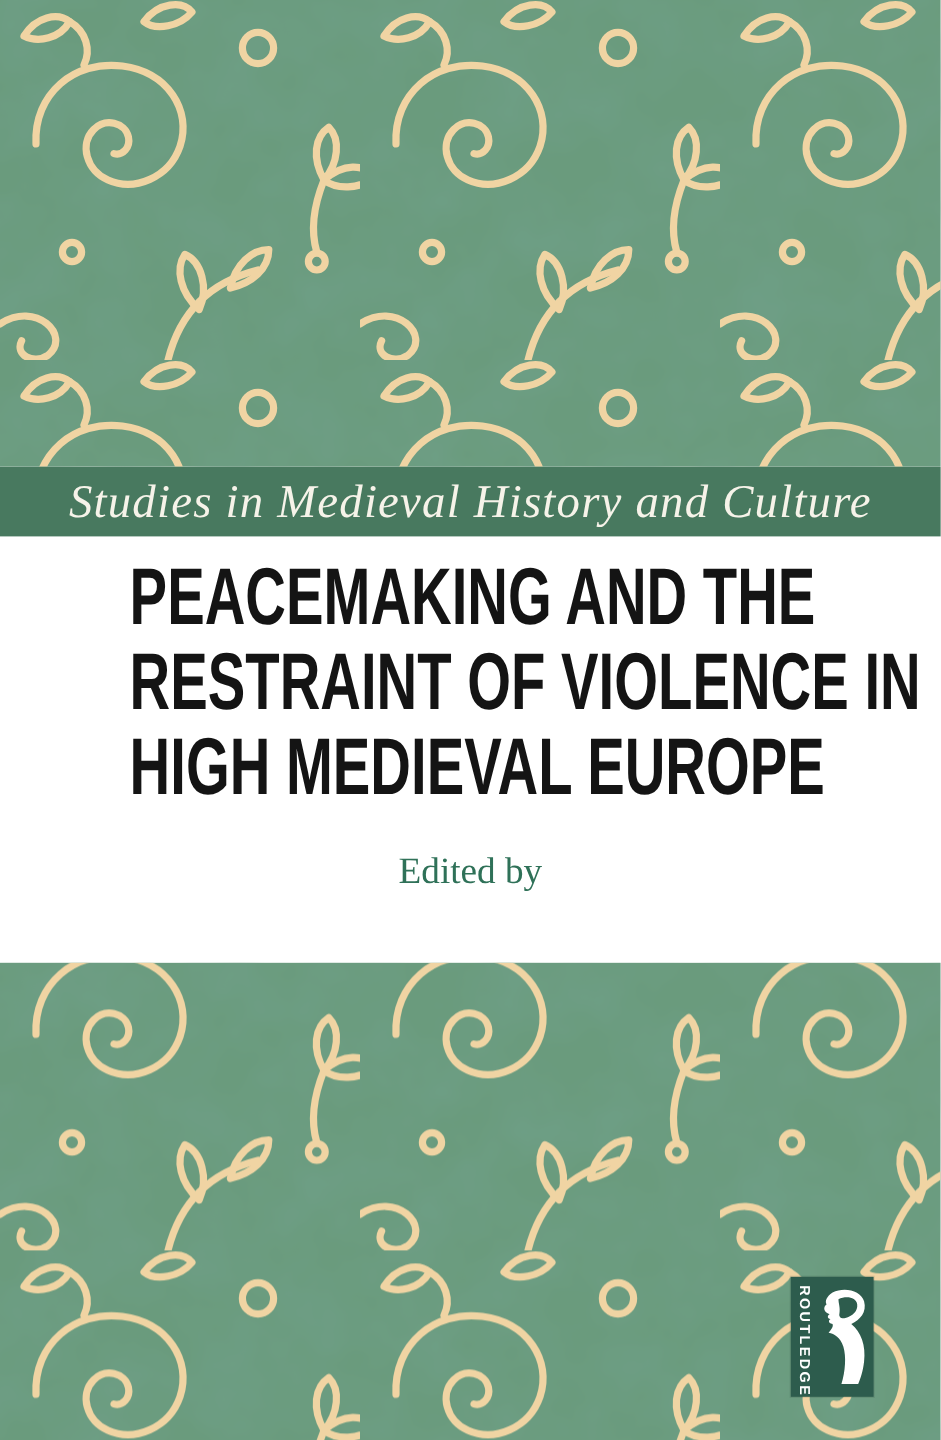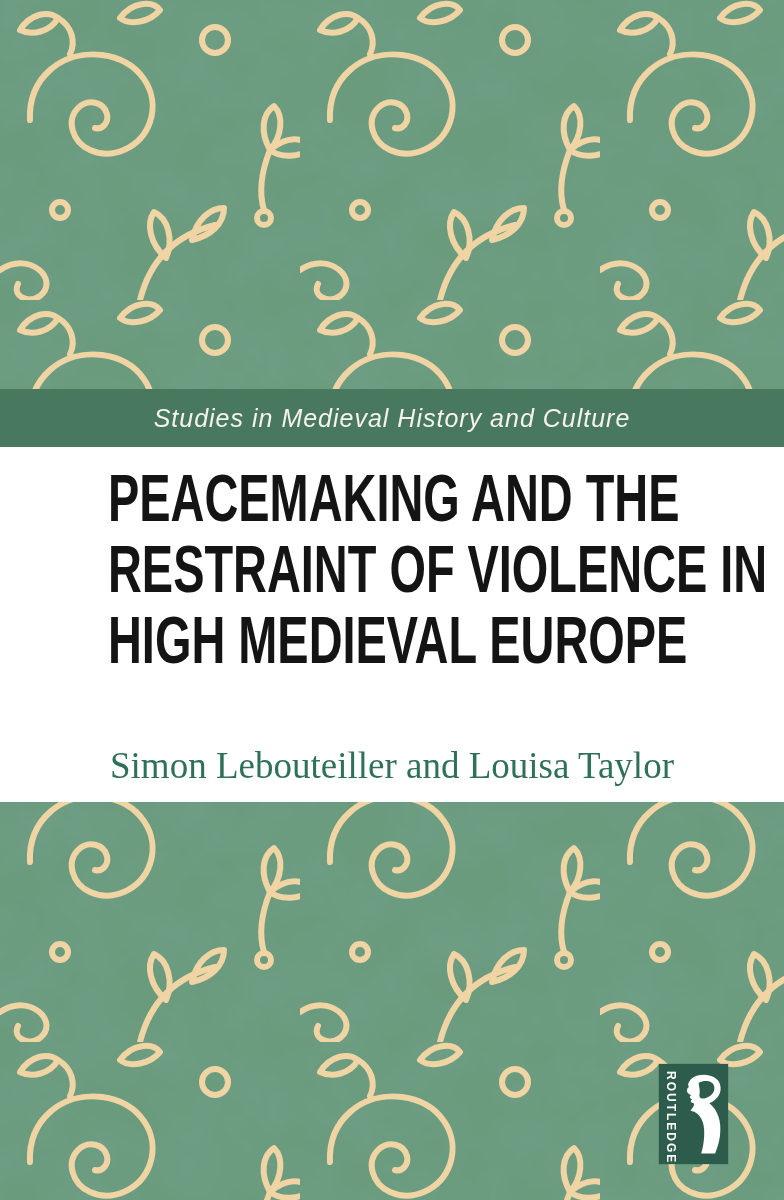--- a/index.html
+++ b/index.html
@@ -19,23 +19,23 @@
   .pattern-band svg { display: block; }
 
   .series-band {
     position: absolute;
     left: 0; top: 389px;
     width: 784px; height: 58px;
     background: var(--band-green, #48795f);
     display: flex; align-items: center; justify-content: center;
   }
   .series-title {
-    font-family: Liberation Sans, sans-serif;
+    font-family: Liberation Serif, serif;
     font-style: italic;
-    font-size: 25px;
+    font-size: 39px;
     letter-spacing: 1px;
     color: var(--series-text, #f6f3e9);
   }
 
   .title-block {
     position: absolute;
     left: 0; top: 462px;
     width: 720px;
     text-align: center;
   }
@@ -140,21 +140,21 @@
   <div class="series-band">
     <span class="series-title">Studies in Medieval History and Culture</span>
   </div>
 
   <div class="title-block">
     <span class="title-line">PEACEMAKING AND THE</span>
     <span class="title-line">RESTRAINT OF VIOLENCE IN</span>
     <span class="title-line">HIGH MEDIEVAL EUROPE</span>
   </div>
 
-  <div class="editors">Simon Lebouteiller and Louisa Taylor</div>
+  <div class="edited-by">Edited by</div>
 
   <div class="pattern-band pattern-bottom">
     <svg width="784" height="398" viewBox="0 60 784 398">
       <rect x="0" y="60" width="784" height="398" fill="var(--pattern-base, #6a9b7d)"></rect>
       <rect x="0" y="60" width="784" height="398" filter="url(#mottle)"></rect>
       <rect x="0" y="60" width="784" height="398" fill="url(#floral)"></rect>
     </svg>
   </div>
 
   <div class="logo">

